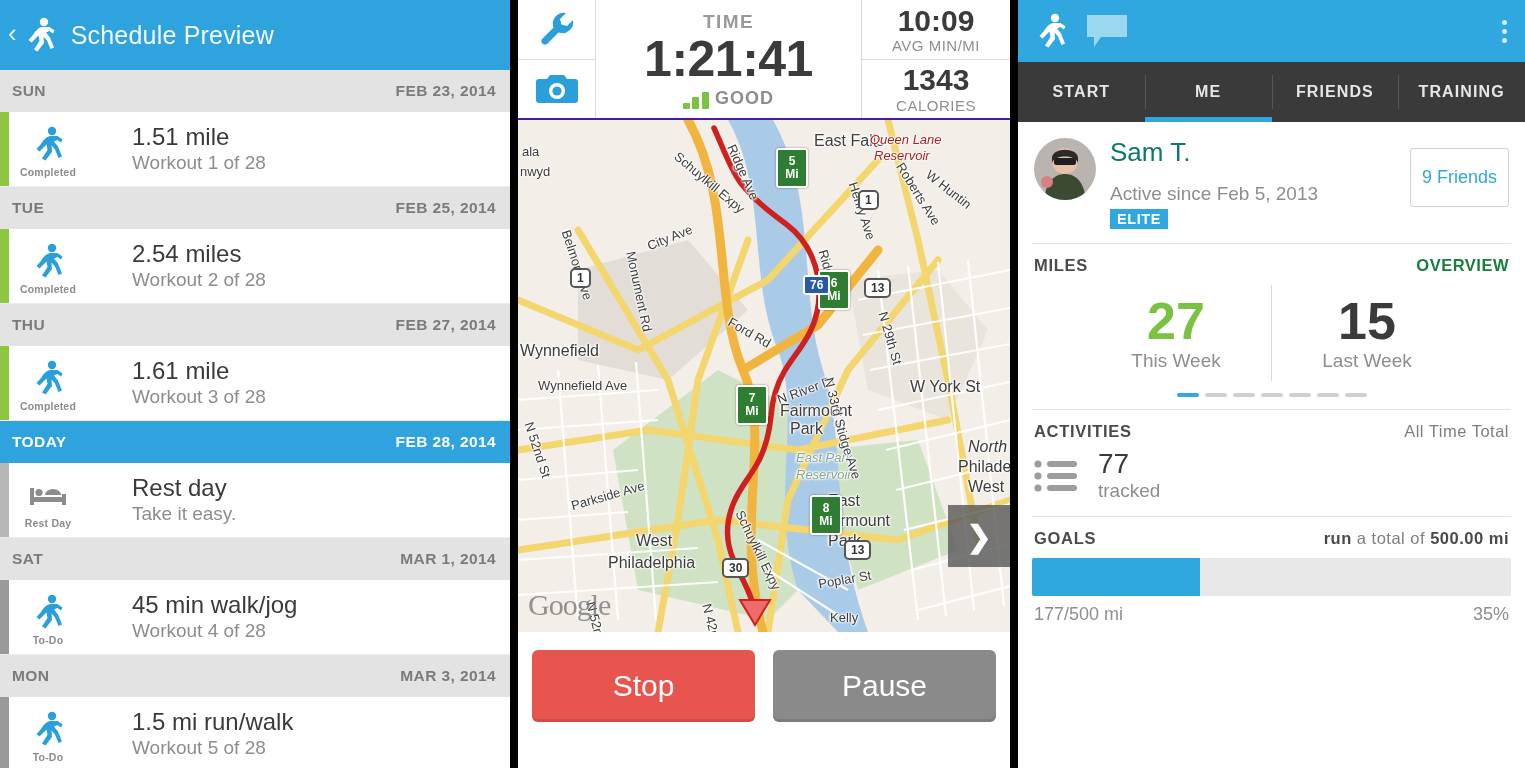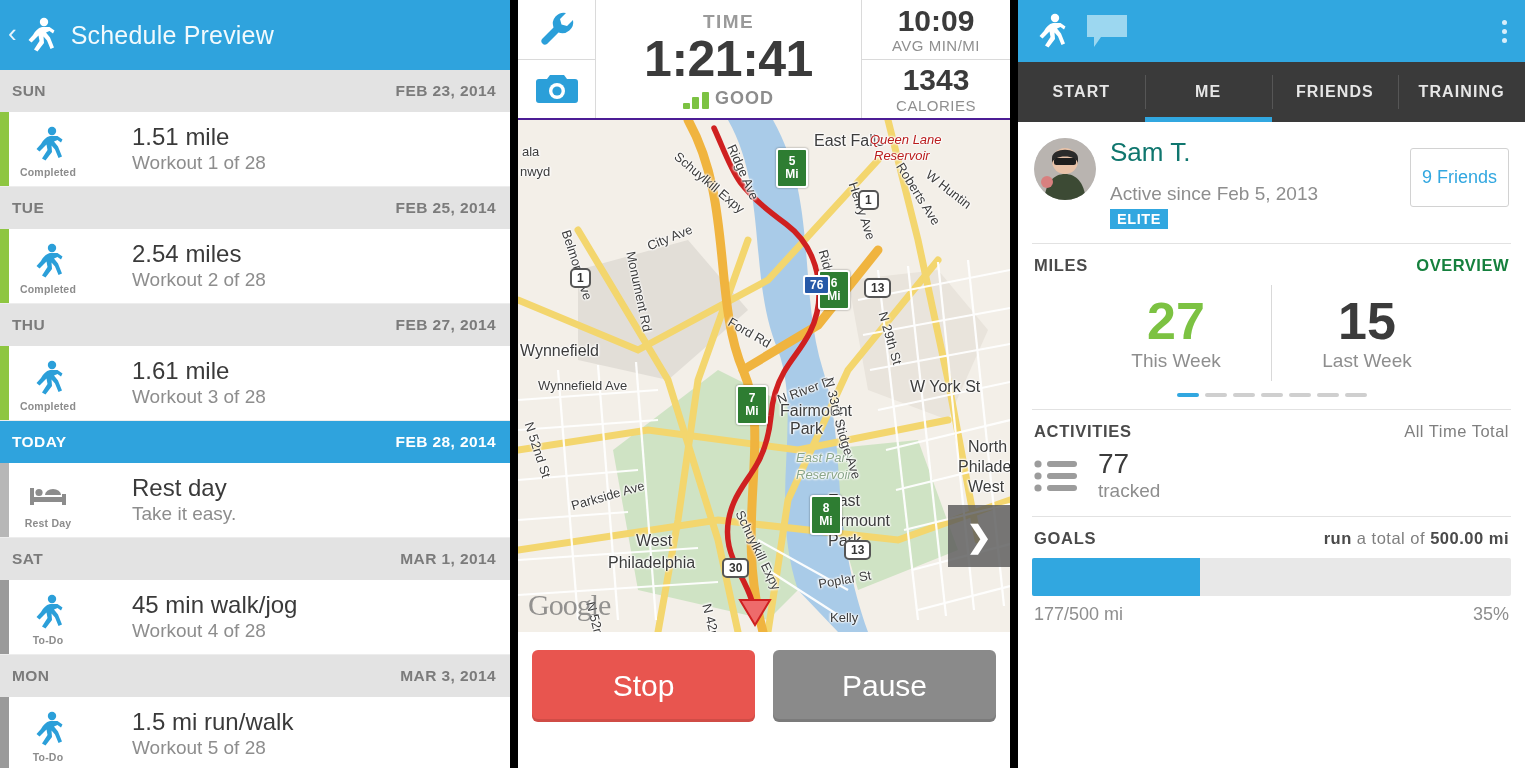--- a/index.html
+++ b/index.html
@@ -458,21 +458,21 @@
       <div class="map-label park" style="left:278px; top:330px;">East Park</div>
       <div class="map-label park" style="left:278px; top:347px;">Reservoir</div>
       <div class="map-label" style="left:328px; top:300px; transform:rotate(72deg); transform-origin:left top;">Ridge Ave</div>
       <div class="map-label" style="left:312px; top:128px; transform:rotate(74deg); transform-origin:left top;">Ridge Ave</div>
       <div class="map-label" style="left:372px; top:190px; transform:rotate(74deg); transform-origin:left top;">N 29th St</div>
       <div class="map-label" style="left:318px; top:256px; transform:rotate(76deg); transform-origin:left top;">N 33rd St</div>
       <div class="map-label big" style="left:392px; top:258px;">W York St</div>
       <div class="map-label big" style="left:310px; top:372px;">East</div>
       <div class="map-label big" style="left:300px; top:392px;">Fairmount</div>
       <div class="map-label big" style="left:310px; top:412px;">Park</div>
-      <div class="map-label big" style="left:450px; top:318px;">North</div>
+      <div class="map-label big" style="left:450px; top:318px;font-style:italic;">North</div>
       <div class="map-label big" style="left:440px; top:338px;">Philadel</div>
       <div class="map-label big" style="left:450px; top:358px;">West</div>
       <div class="map-label" style="left:52px; top:368px; transform:rotate(-16deg);">Parkside Ave</div>
       <div class="map-label big" style="left:118px; top:412px;">West</div>
       <div class="map-label big" style="left:90px; top:434px;">Philadelphia</div>
       <div class="map-label" style="left:80px; top:480px; transform:rotate(76deg); transform-origin:left top;">N 52nd</div>
       <div class="map-label" style="left:196px; top:482px; transform:rotate(76deg); transform-origin:left top;">N 42nd</div>
       <div class="map-label" style="left:300px; top:452px; transform:rotate(-10deg);">Poplar St</div>
       <div class="map-label" style="left:312px; top:490px;">Kelly</div>
       <div class="map-label" style="left:228px; top:388px; transform:rotate(64deg); transform-origin:left top;">Schuylkill Expy</div>

